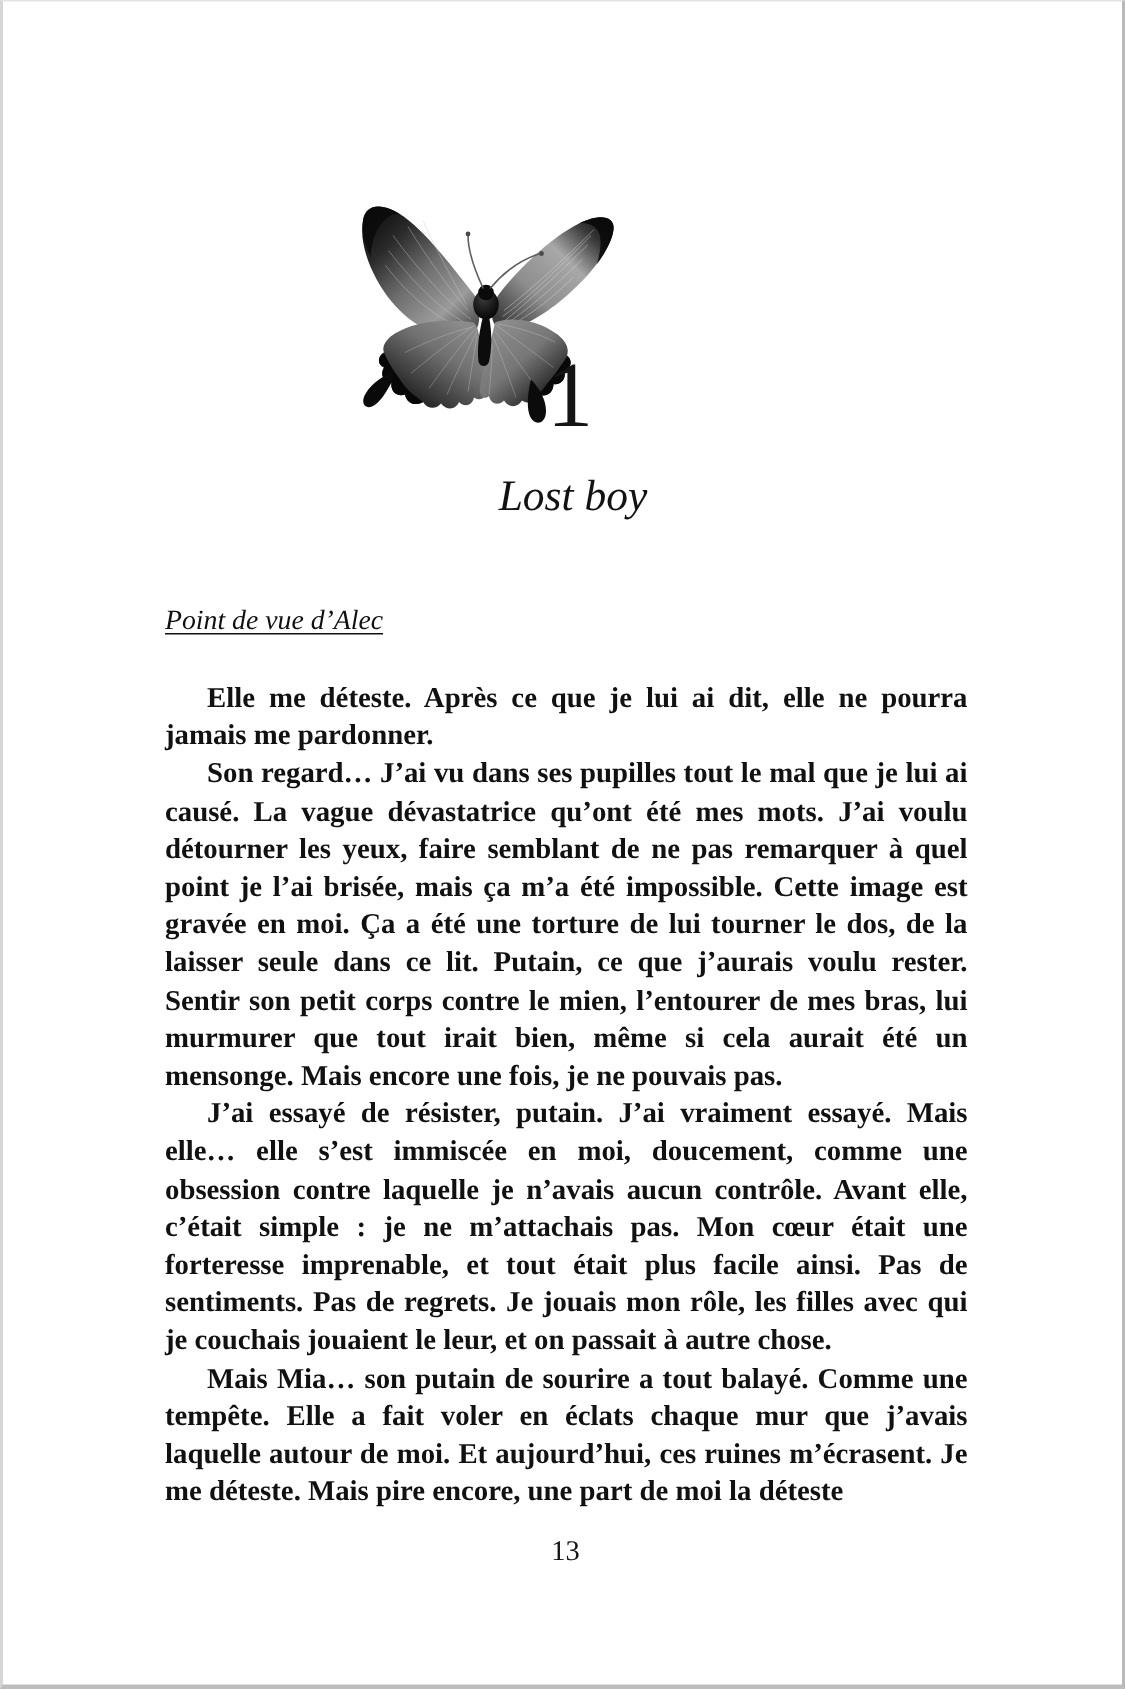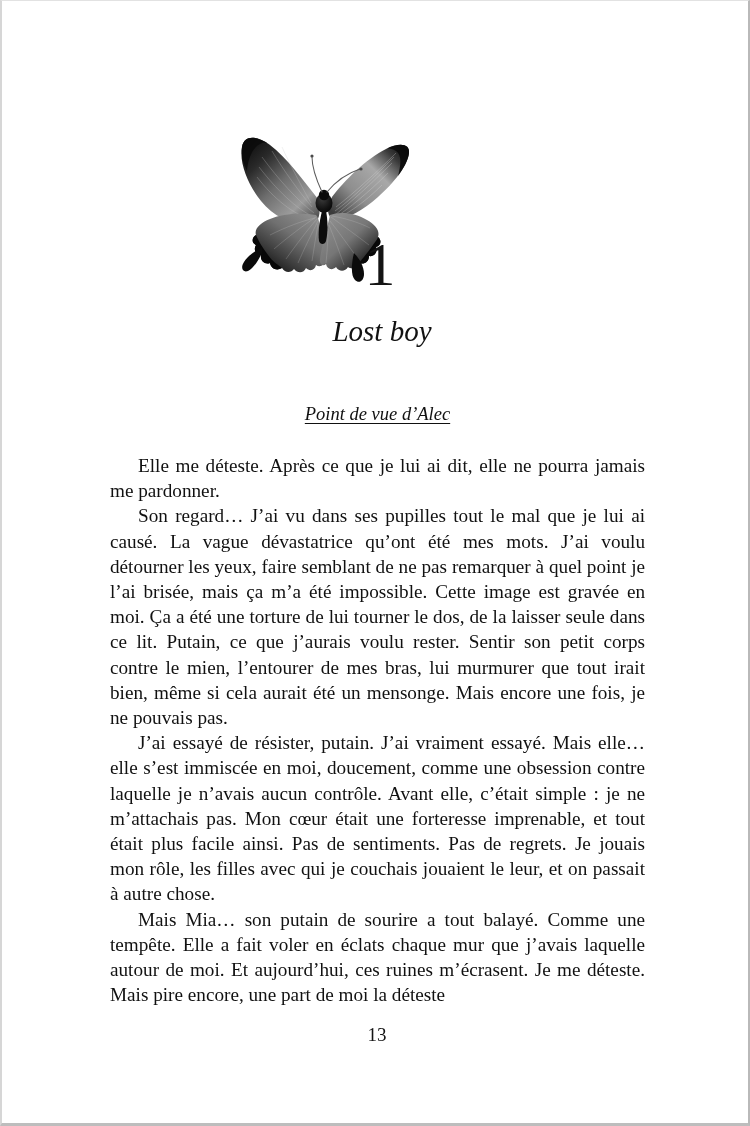--- a/index.html
+++ b/index.html
@@ -71,21 +71,21 @@
     color: #121212;
     text-indent: 10px;
   }
 
   
   .pov-line {
     position: absolute;
     left: 108px;
     top: 401px;
     width: 535px;
-    text-align: center;
+    text-align: left;
     font-style: italic;
     font-size: 18.5px;
     line-height: 24px;
     color: #111111;
   }
 
   .pov-line span {
     text-decoration: underline;
     text-underline-offset: 3px;
   }
@@ -99,20 +99,21 @@
     line-height: 25.2px;
     text-align: justify;
     text-justify: inter-word;
     color: #111111;
     hyphens: none;
   }
 
   .body-text p {
     margin: 0;
     text-indent: 28px;
+    font-weight: bold;
   }
 
   .page-number {
     position: absolute;
     left: 0;
     top: 1022px;
     width: 750px;
     text-align: center;
     font-size: 19px;
     line-height: 24px;

